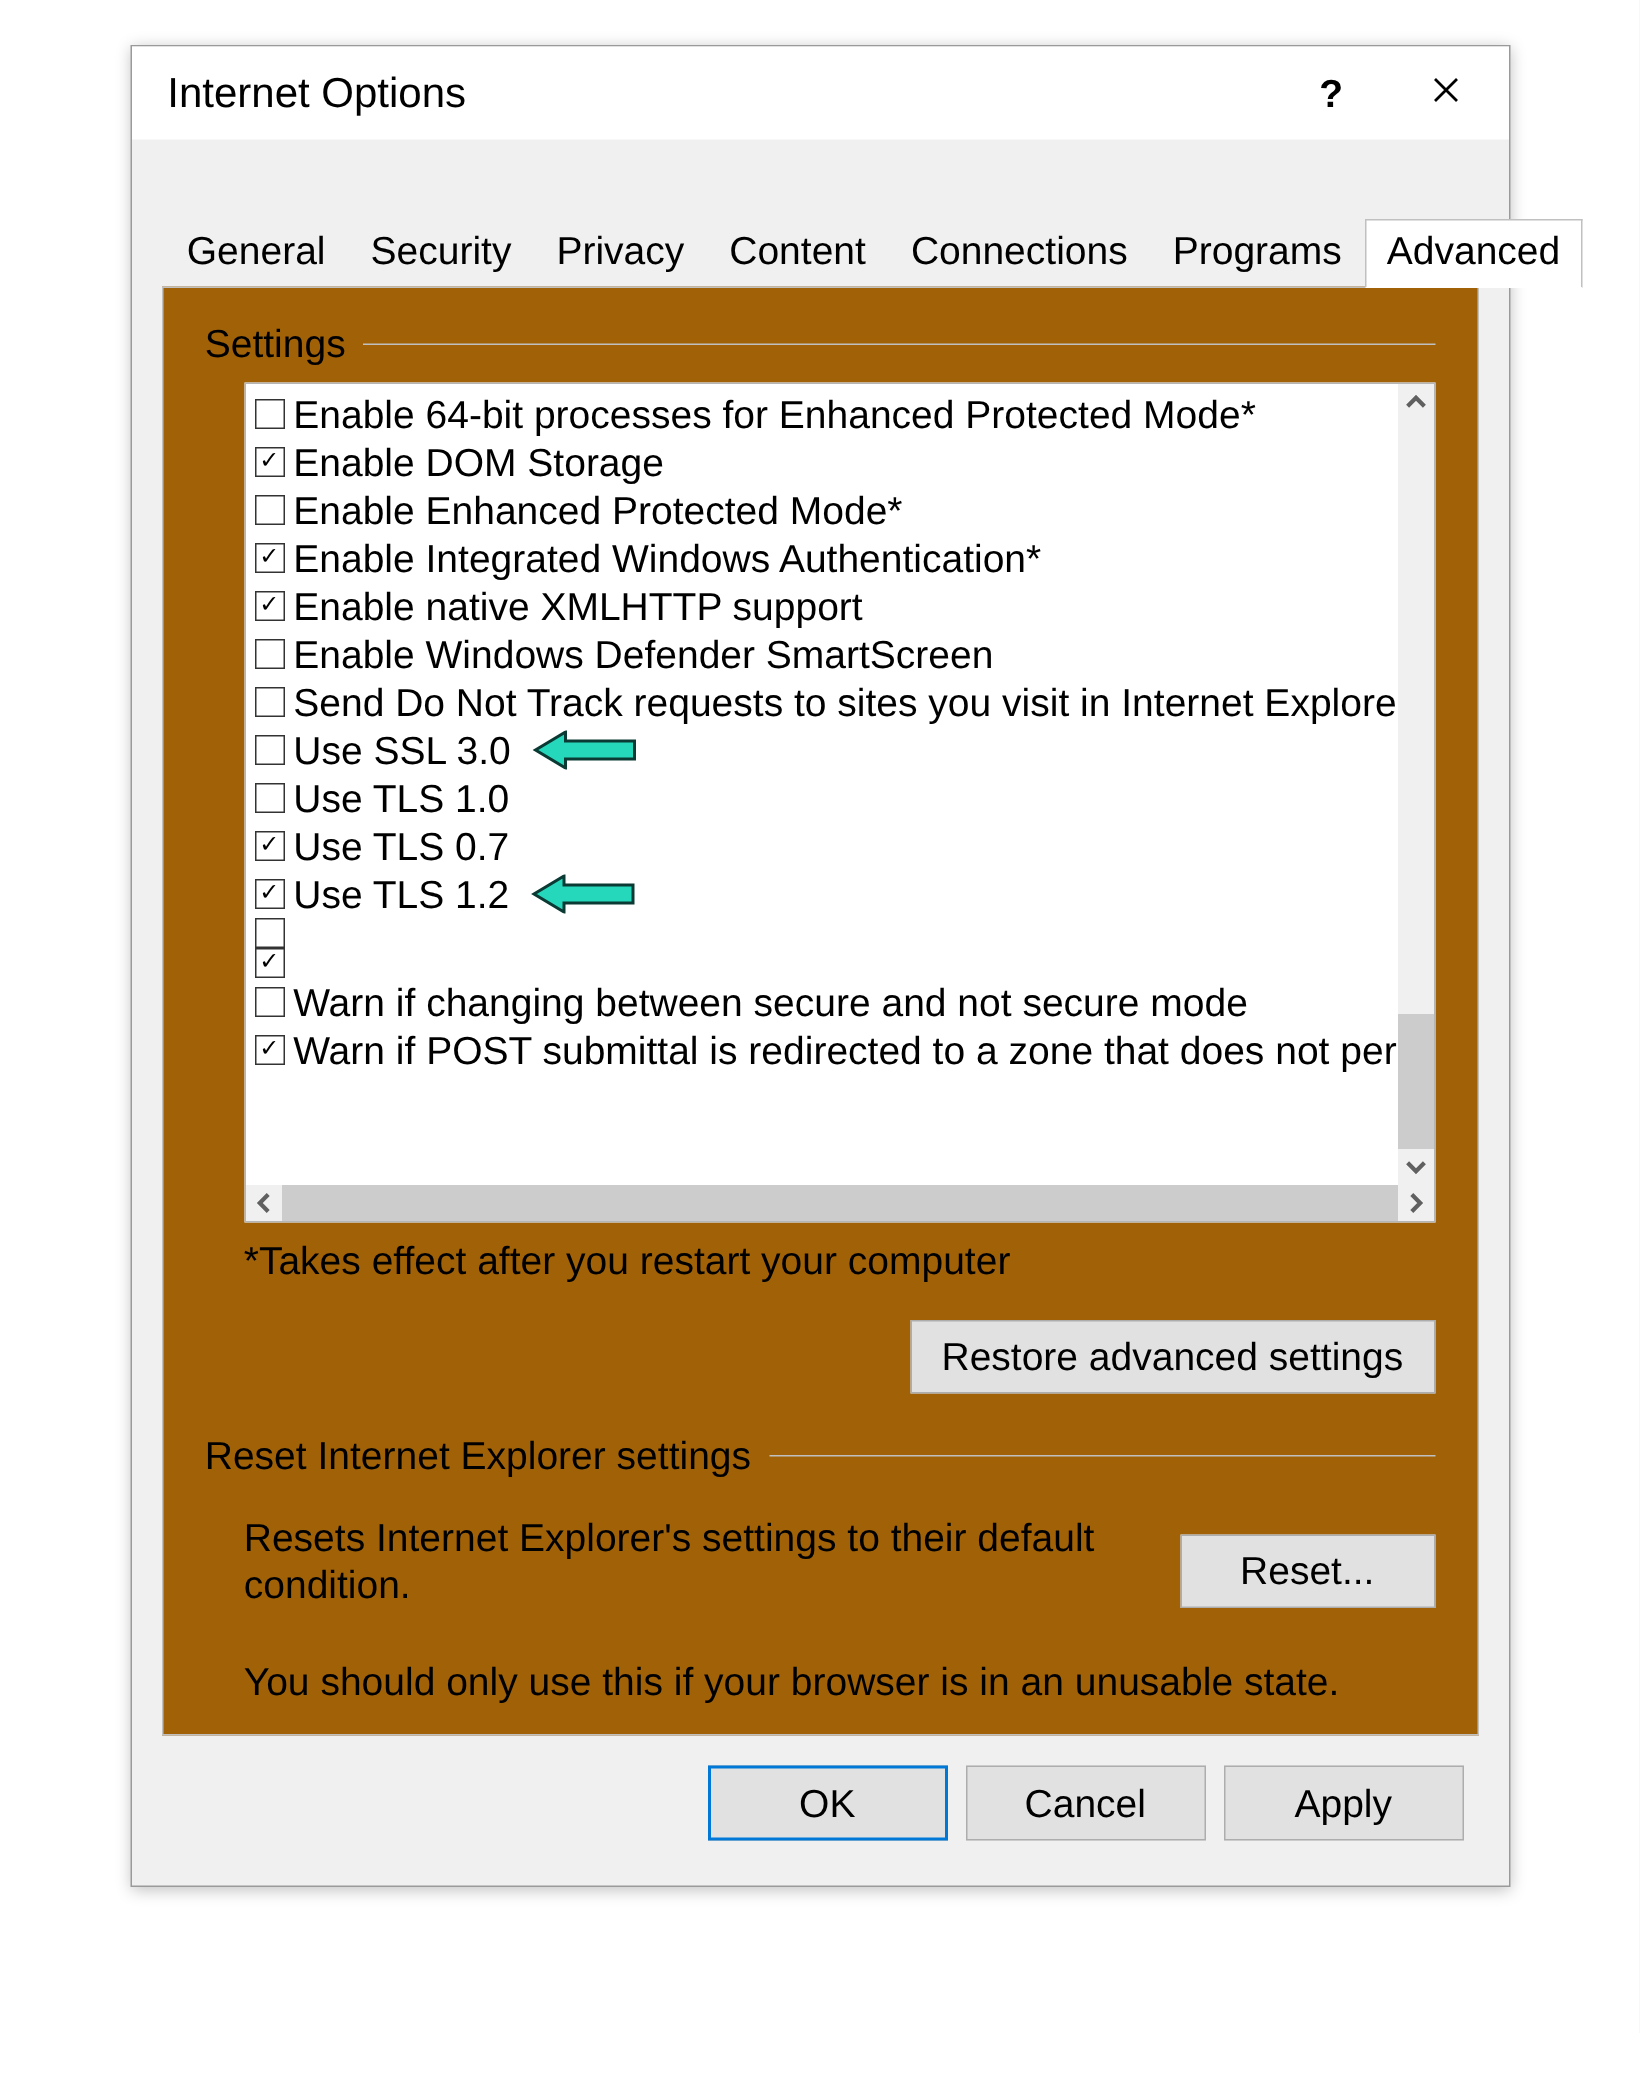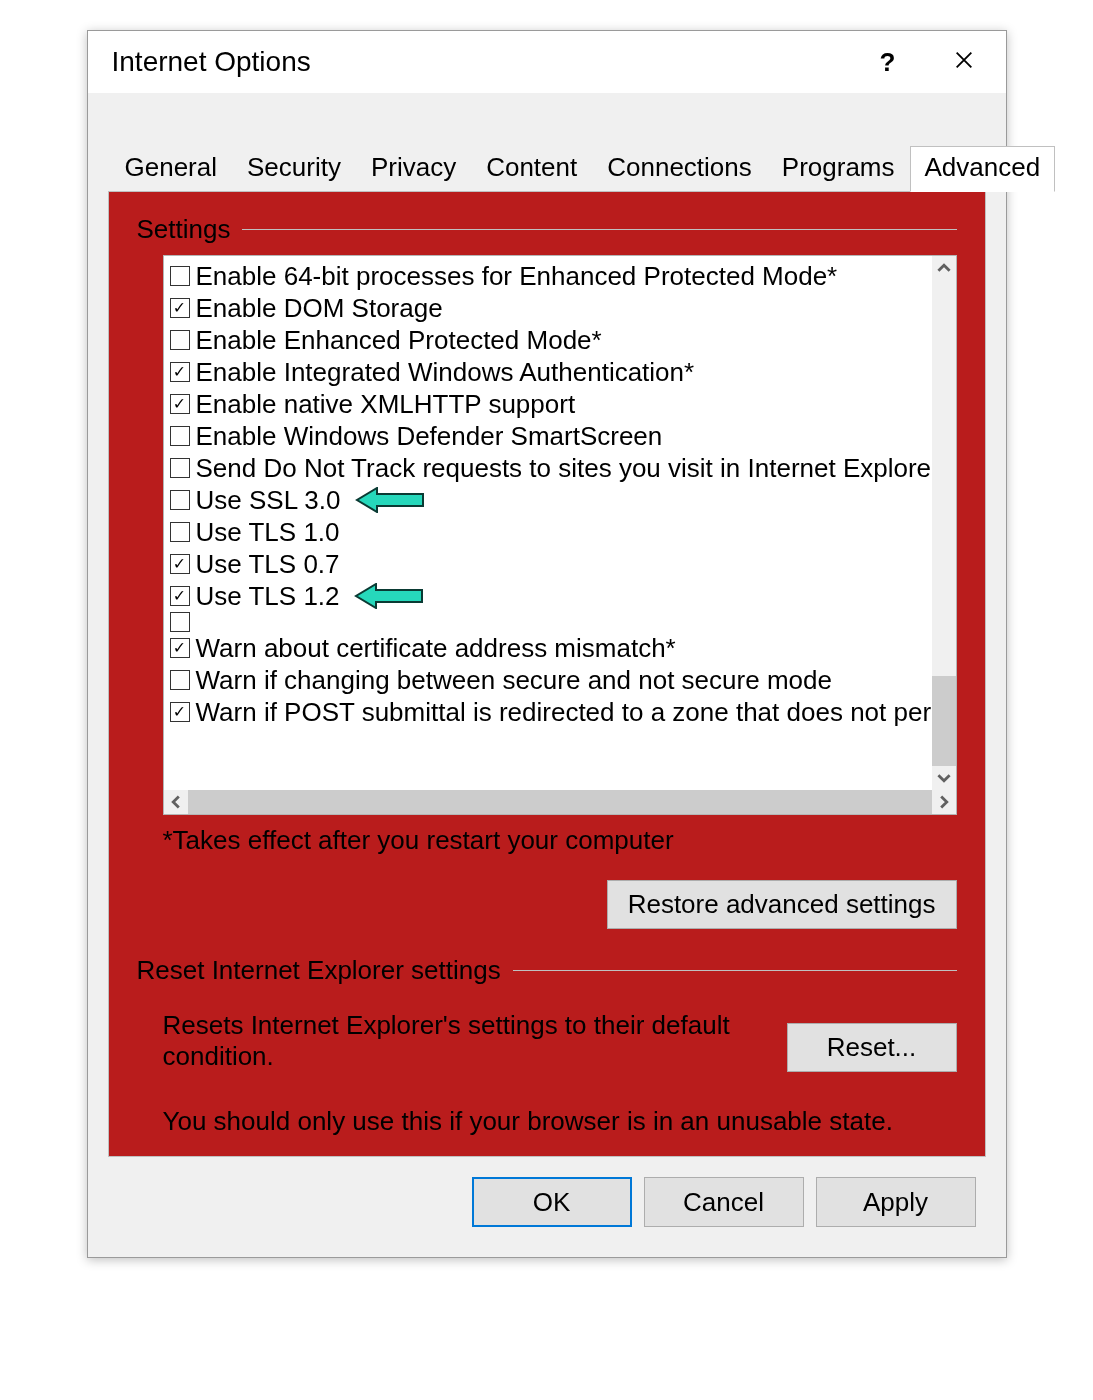--- a/index.html
+++ b/index.html
@@ -73,21 +73,21 @@
     background: #ffffff;
     border: 1px solid #c0c0c0;
     border-bottom: 1px solid #fff;
     position: relative;
     top: 1px;
     z-index: 2;
   }
   .tab-panel {
     margin: 0 20px 20px;
     border: 1px solid #c0c0c0;
-    background: #b91c1c;
+    background: #a16207;
     flex: 1;
     display: flex;
     flex-direction: column;
     padding: 22px 28px 18px;
     position: relative;
   }
   .group-label-row {
     display: flex;
     align-items: center;
     gap: 12px;
@@ -337,21 +337,20 @@
                     <svg width="70" height="26" viewBox="0 0 70 26">
                       <path d="M68 7 L22 7 L22 1 L2 13 L22 25 L22 19 L68 19 Z" fill="#26d8bb" stroke="#0a3a33" stroke-width="2"></path>
                     </svg>
                   </span>
                 </div>
                 <div class="opt">
                   <span class="cb"></span>
                 </div>
                 <div class="opt">
                   <span class="cb">✓</span>
-                  <span class="label">Warn about certificate address mismatch*</span>
                 </div>
                 <div class="opt">
                   <span class="cb"></span>
                   <span class="label">Warn if changing between secure and not secure mode</span>
                 </div>
                 <div class="opt">
                   <span class="cb">✓</span>
                   <span class="label">Warn if POST submittal is redirected to a zone that does not per</span>
                 </div>
               </div>

